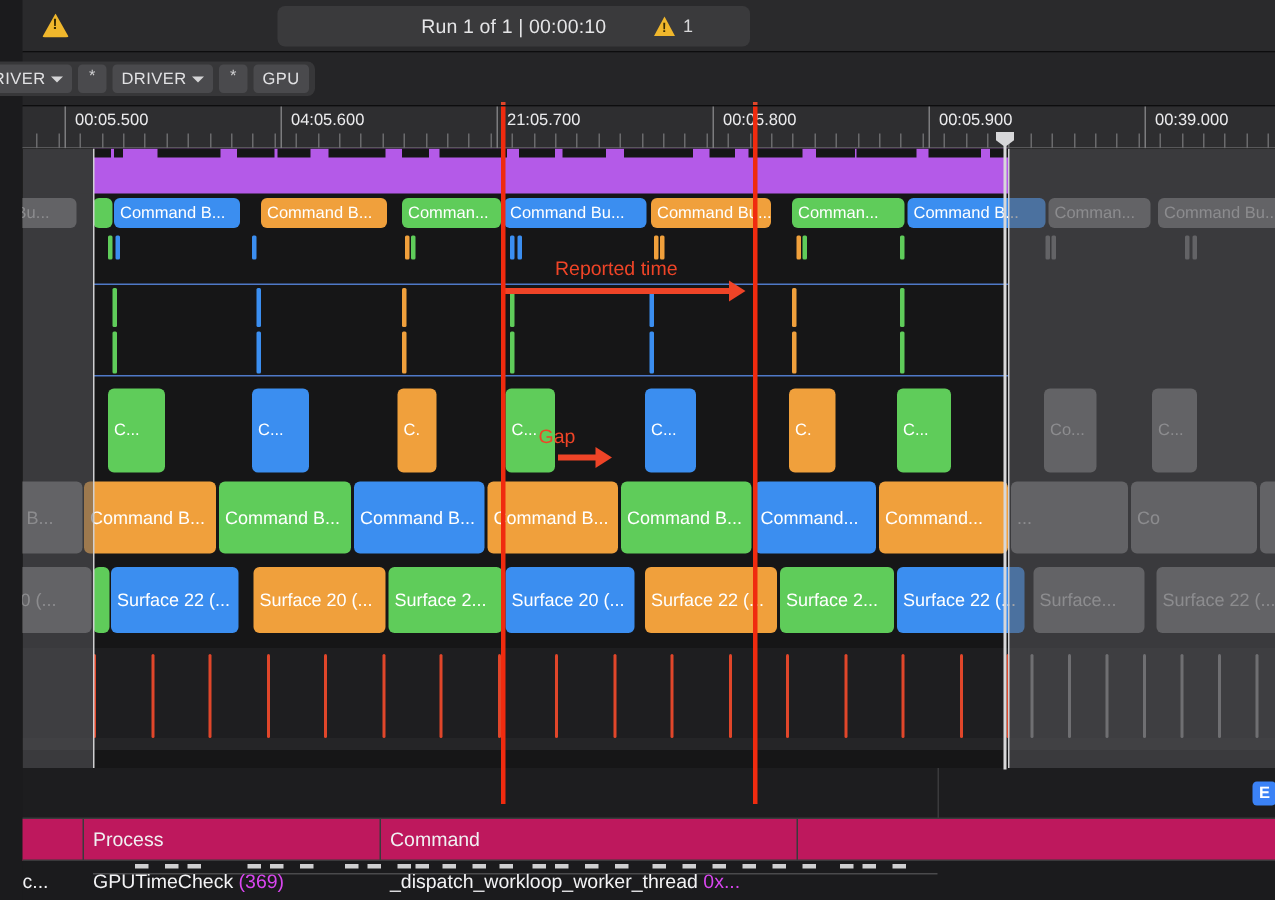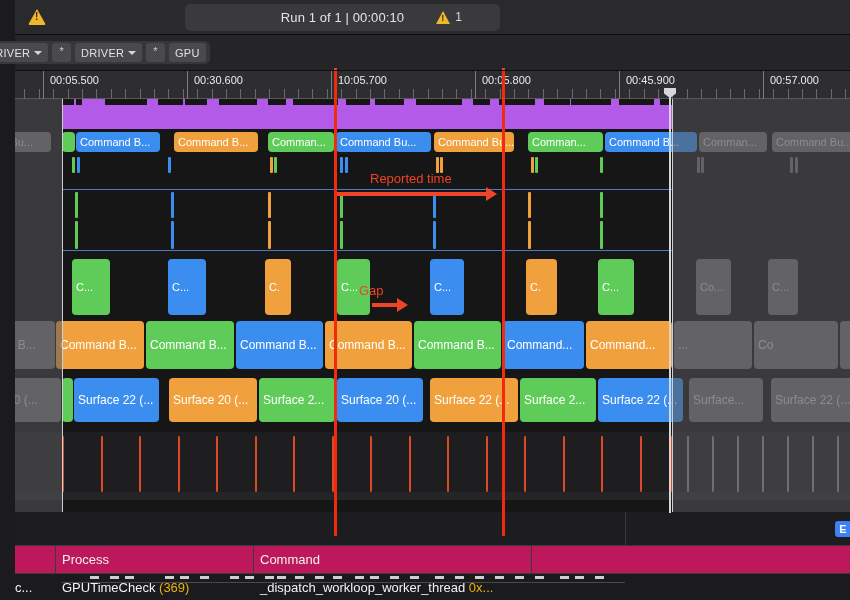--- a/index.html
+++ b/index.html
@@ -141,21 +141,21 @@
              background: #3b82f6; border-radius: 3px; color: #fff;
              font-size: 11px; font-weight: bold; display:flex;
              align-items:center; justify-content:center; }
   .tbl-head { position: absolute; left: 0; top: 34px; width: 850px; height: 28px;
               background: #be185d; border-bottom: 1px solid #3a3a3c; }
   .tbl-head-cell { position: absolute; top: 6px; color: #f0f0f2; font-size: 13px; }
   .colsep { position: absolute; top: 0; width: 1px; height: 28px; background: #3a3a3c; }
   .tbl-row { position: absolute; left: 0; top: 62px; width: 850px; height: 26px; }
   .cell { position: absolute; top: 6px; font-size: 13px; white-space: nowrap; }
   .cell .strong { color: #f3f3f5; }
-  .cell .muted { color: #eab308; }
+  .cell .muted { color: #d946ef; }
   .minirow { position: absolute; top: 0; height: 9px; }
   .mini-dash { position: absolute; height: 3px; background: #cfcfd1; }
   .mini-line { position:absolute; top: 8px; height:1px; background:#4a4a4c;}
 </style>
 </head>
 <body>
 
 <div id="app">
 
   <div class="titlebar">
@@ -256,25 +256,25 @@
         <div class="rl-minor" style="left:758.2px;"></div>
         <div class="rl-minor" style="left:772.6px;"></div>
         <div class="rl-minor" style="left:787.0px;"></div>
         <div class="rl-minor" style="left:801.4px;"></div>
         <div class="rl-minor" style="left:815.8px;"></div>
         <div class="rl-minor" style="left:830.2px;"></div>
         <div class="rl-minor" style="left:844.6px;"></div>
       </div>
     <div id="ruler-labels">
         <div class="rl-label" style="left: 35px;">00:05.500</div>
-        <div class="rl-label" style="left: 179px;">00:30.600</div>
-        <div class="rl-label" style="left: 323px;">10:05.700</div>
+        <div class="rl-label" style="left: 179px;">04:05.600</div>
+        <div class="rl-label" style="left: 323px;">21:05.700</div>
         <div class="rl-label" style="left: 467px;">00:05.800</div>
-        <div class="rl-label" style="left: 611px;">00:45.900</div>
-        <div class="rl-label" style="left: 755px;">00:57.000</div>
+        <div class="rl-label" style="left: 611px;">00:05.900</div>
+        <div class="rl-label" style="left: 755px;">00:39.000</div>
       </div>
   </div>
 
   <div class="tracks">
 
     <div class="row" style="top:0;height:30px;">
       <div class="rowbg" style="background:#161617;"></div>
       <div class="pulse" style="left:47px;top:0;width:610px;height:30px;"></div>
       <div id="pulse-notches">
           <div class="pulse-notch" style="left:47px;width:12px;"></div>

